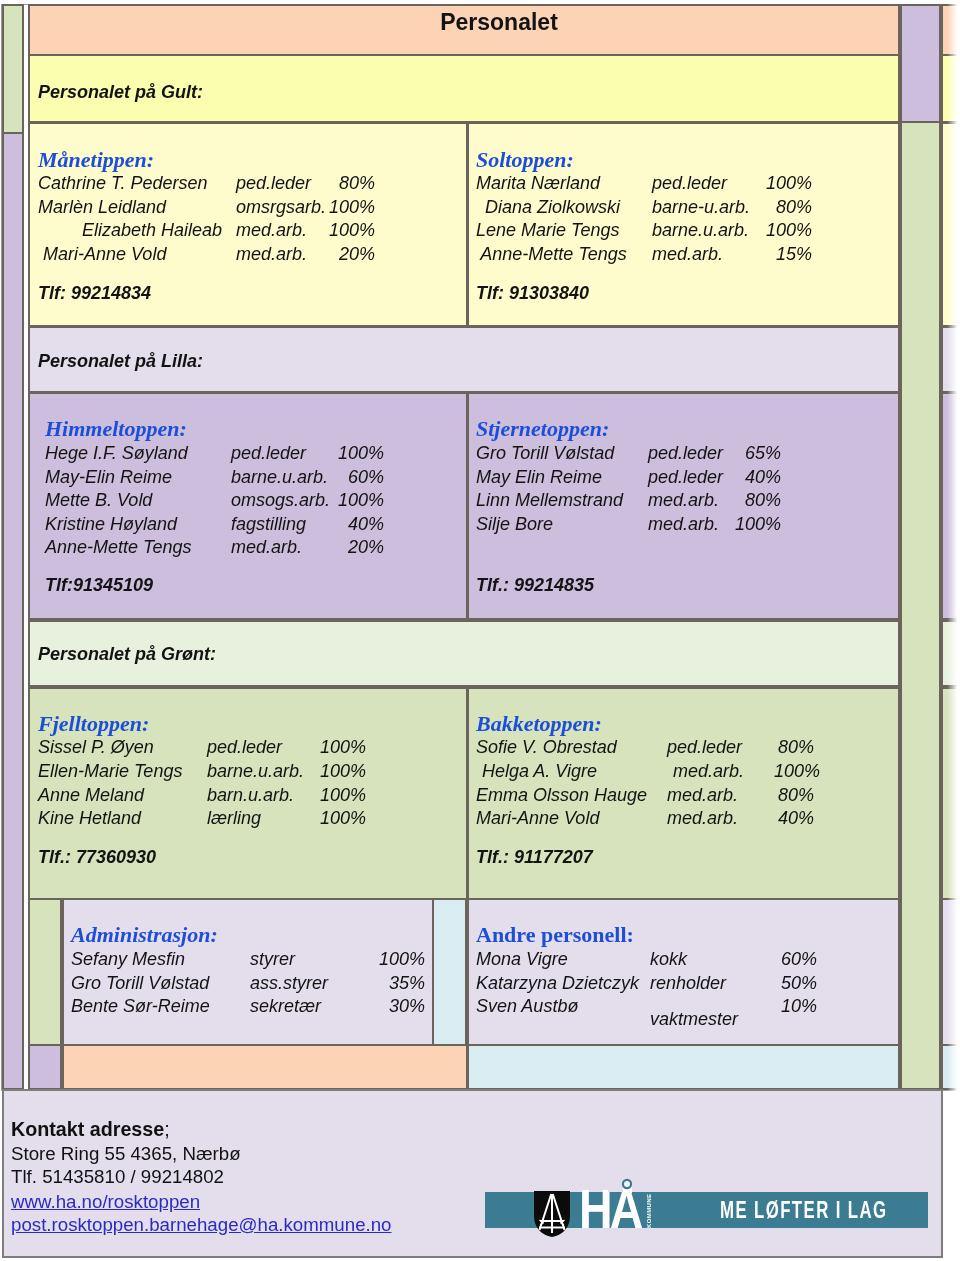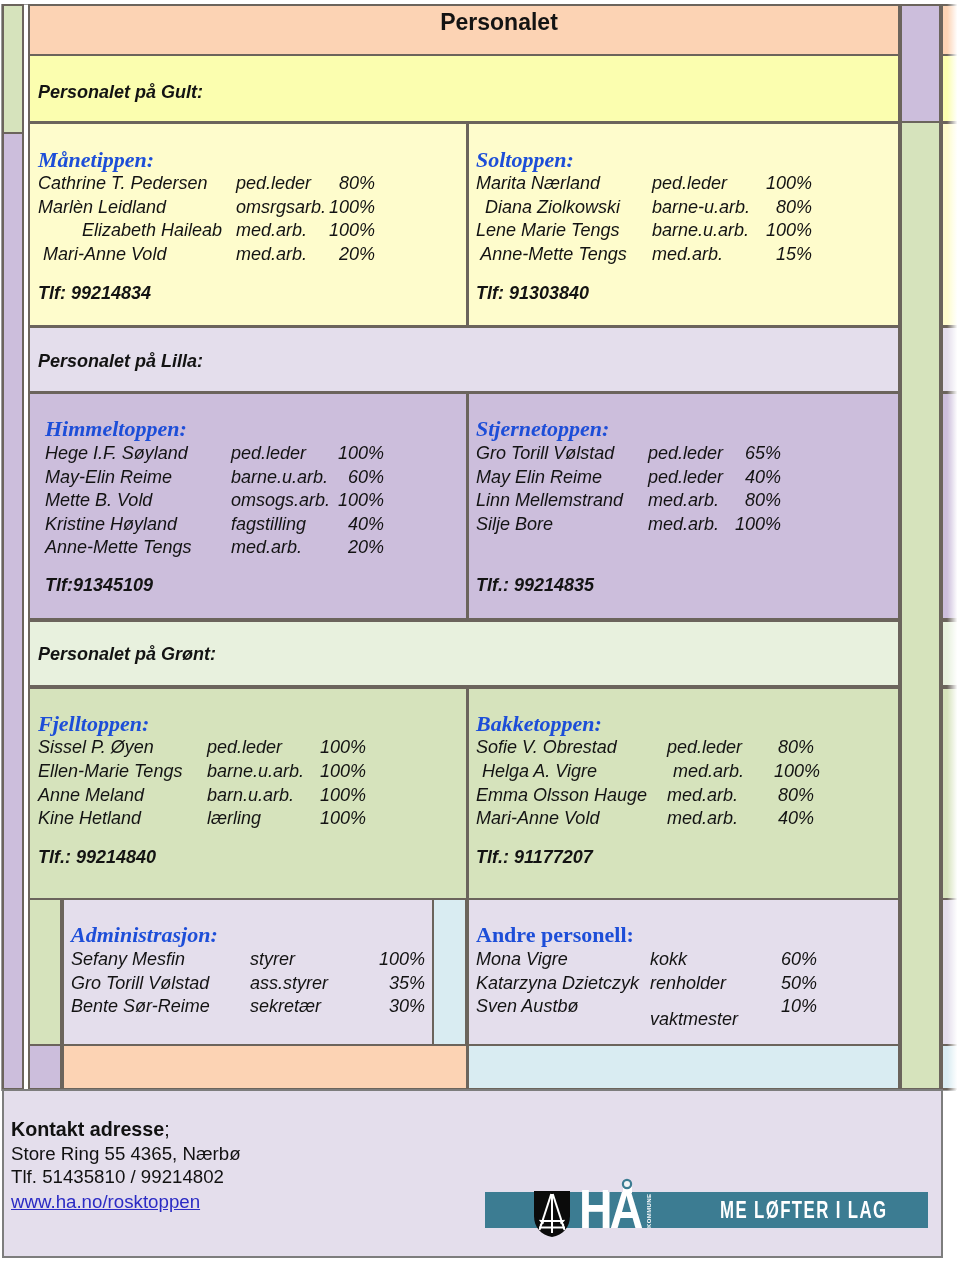--- a/index.html
+++ b/index.html
@@ -200,21 +200,21 @@
       <div class="bx row" style="left: 0px; top: 785.5px; width: 960px;">
         <span class="nm" style="left: 38px;">Anne Meland</span>
         <span class="rl" style="left: 207px;">barn.u.arb.</span>
         <span class="pc" style="left: 246px; width: 120px;">100%</span>
       </div>
       <div class="bx row" style="left: 0px; top: 809.1px; width: 960px;">
         <span class="nm" style="left: 38px;">Kine Hetland</span>
         <span class="rl" style="left: 207px;">lærling</span>
         <span class="pc" style="left: 246px; width: 120px;">100%</span>
       </div>
-      <div class="bx tlf" style="left: 38px; top: 847.5px;">Tlf.: 99214840</div>
+      <div class="bx tlf" style="left: 38px; top: 847.5px;">Tlf.: 77360930</div>
       <div class="bx grp" style="left: 476px; top: 714.7px;">Bakketoppen:</div>
       <div class="bx row" style="left: 0px; top: 738.3px; width: 960px;">
         <span class="nm" style="left: 476px; text-align: right;">Sofie V. Obrestad</span>
         <span class="rl" style="left: 667px;">ped.leder</span>
         <span class="pc" style="left: 694px; width: 120px;">80%</span>
       </div>
       <div class="bx row" style="left: 6px; top: 761.9px; width: 960px;">
         <span class="nm" style="left: 476px;">Helga A. Vigre</span>
         <span class="rl" style="left: 667px;">med.arb.</span>
         <span class="pc" style="left: 694px; width: 120px;">100%</span>
@@ -266,20 +266,23 @@
 
   <div class="bx bd" style="left:2px;top:1089px;width:941px;height:169px;background:#E4DEEC;border-color:#7d7d7d;"></div>
 
   <div class="bx ft big" style="left:11px;top:1120px;">
     <b>Kontakt adresse</b><span>;</span>
   </div>
   <div class="bx ft" style="left:11px;top:1145px;">Store Ring 55 4365, Nærbø</div>
   <div class="bx ft" style="left:11px;top:1168px;">Tlf. 51435810 / 99214802</div>
   <div class="bx ft" style="left:11px;top:1193px;">
     <span class="lnk">www.ha.no/rosktoppen</span>
+  </div>
+  <div class="bx ft" style="left:11px;top:1216px;">
+    <span class="lnk">post.rosktoppen.barnehage@ha.kommune.no</span>
   </div>
 
   <div class="bx" style="left:485px;top:1192px;width:443px;height:36px;background:#3C7C92;"></div>
 
   <svg class="bx" style="left:534px;top:1191px;width:36px;height:46px;" viewBox="0 0 72 92">
     <path d="M0,0 H72 V50 C72,72 58,88 36,92 C14,88 0,72 0,50 Z" fill="#0b0b0b"></path>
     <g fill="none" stroke="#ffffff" stroke-width="4" stroke-linecap="butt">
       <path d="M34.5,6 L11,78"></path>
       <path d="M37.5,6 L61,78"></path>
       <path d="M36,6 L36,84"></path>

